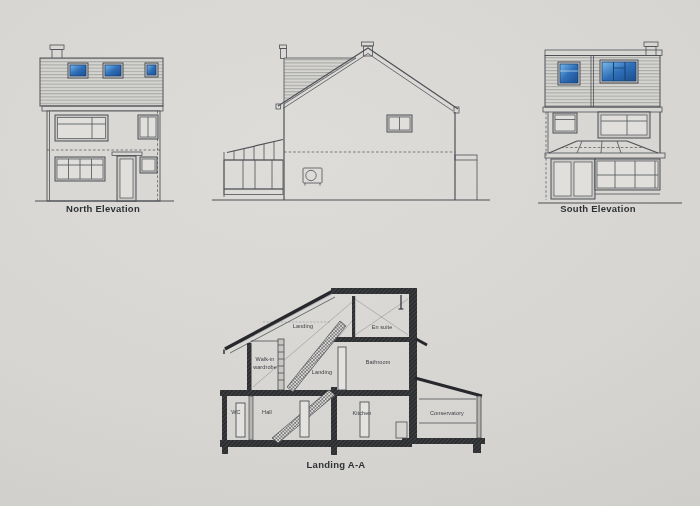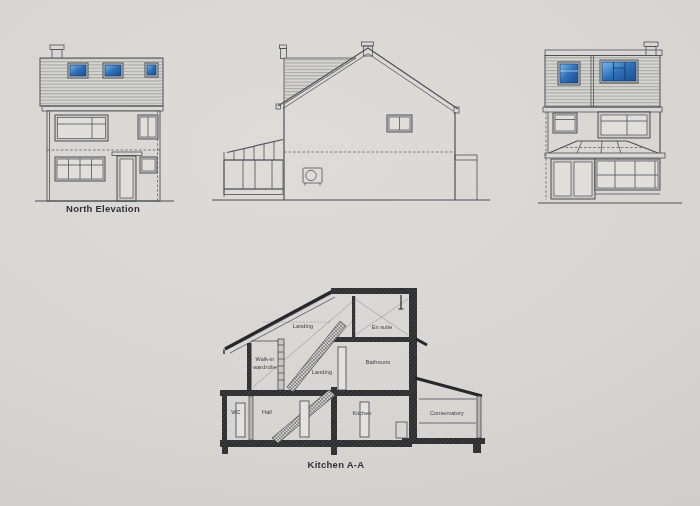--- a/index.html
+++ b/index.html
@@ -339,14 +339,15 @@
     <text class="room-label" x="60" y="94">wardrobe</text>
     <text class="room-label" x="117" y="99">Landing</text>
     <text class="room-label" x="173" y="89">Bathroom</text>
     <text class="room-label" x="31" y="139">WC</text>
     <text class="room-label" x="62" y="139">Hall</text>
     <text class="room-label" x="157" y="140">Kitchen</text>
     <text class="room-label" x="242" y="140">Conservatory</text>
   </svg>
 
   <div class="caption" style="left:28px;top:203px;width:150px">North Elevation</div>
-  <div class="caption" style="left:205px;top:459px;width:262px">Kitchen A-A</div>
+  <div class="caption" style="left:523px;top:203px;width:150px">South Elevation</div>
+  <div class="caption" style="left:205px;top:459px;width:262px">Landing A-A</div>
 </div>
 
 </body></html>

